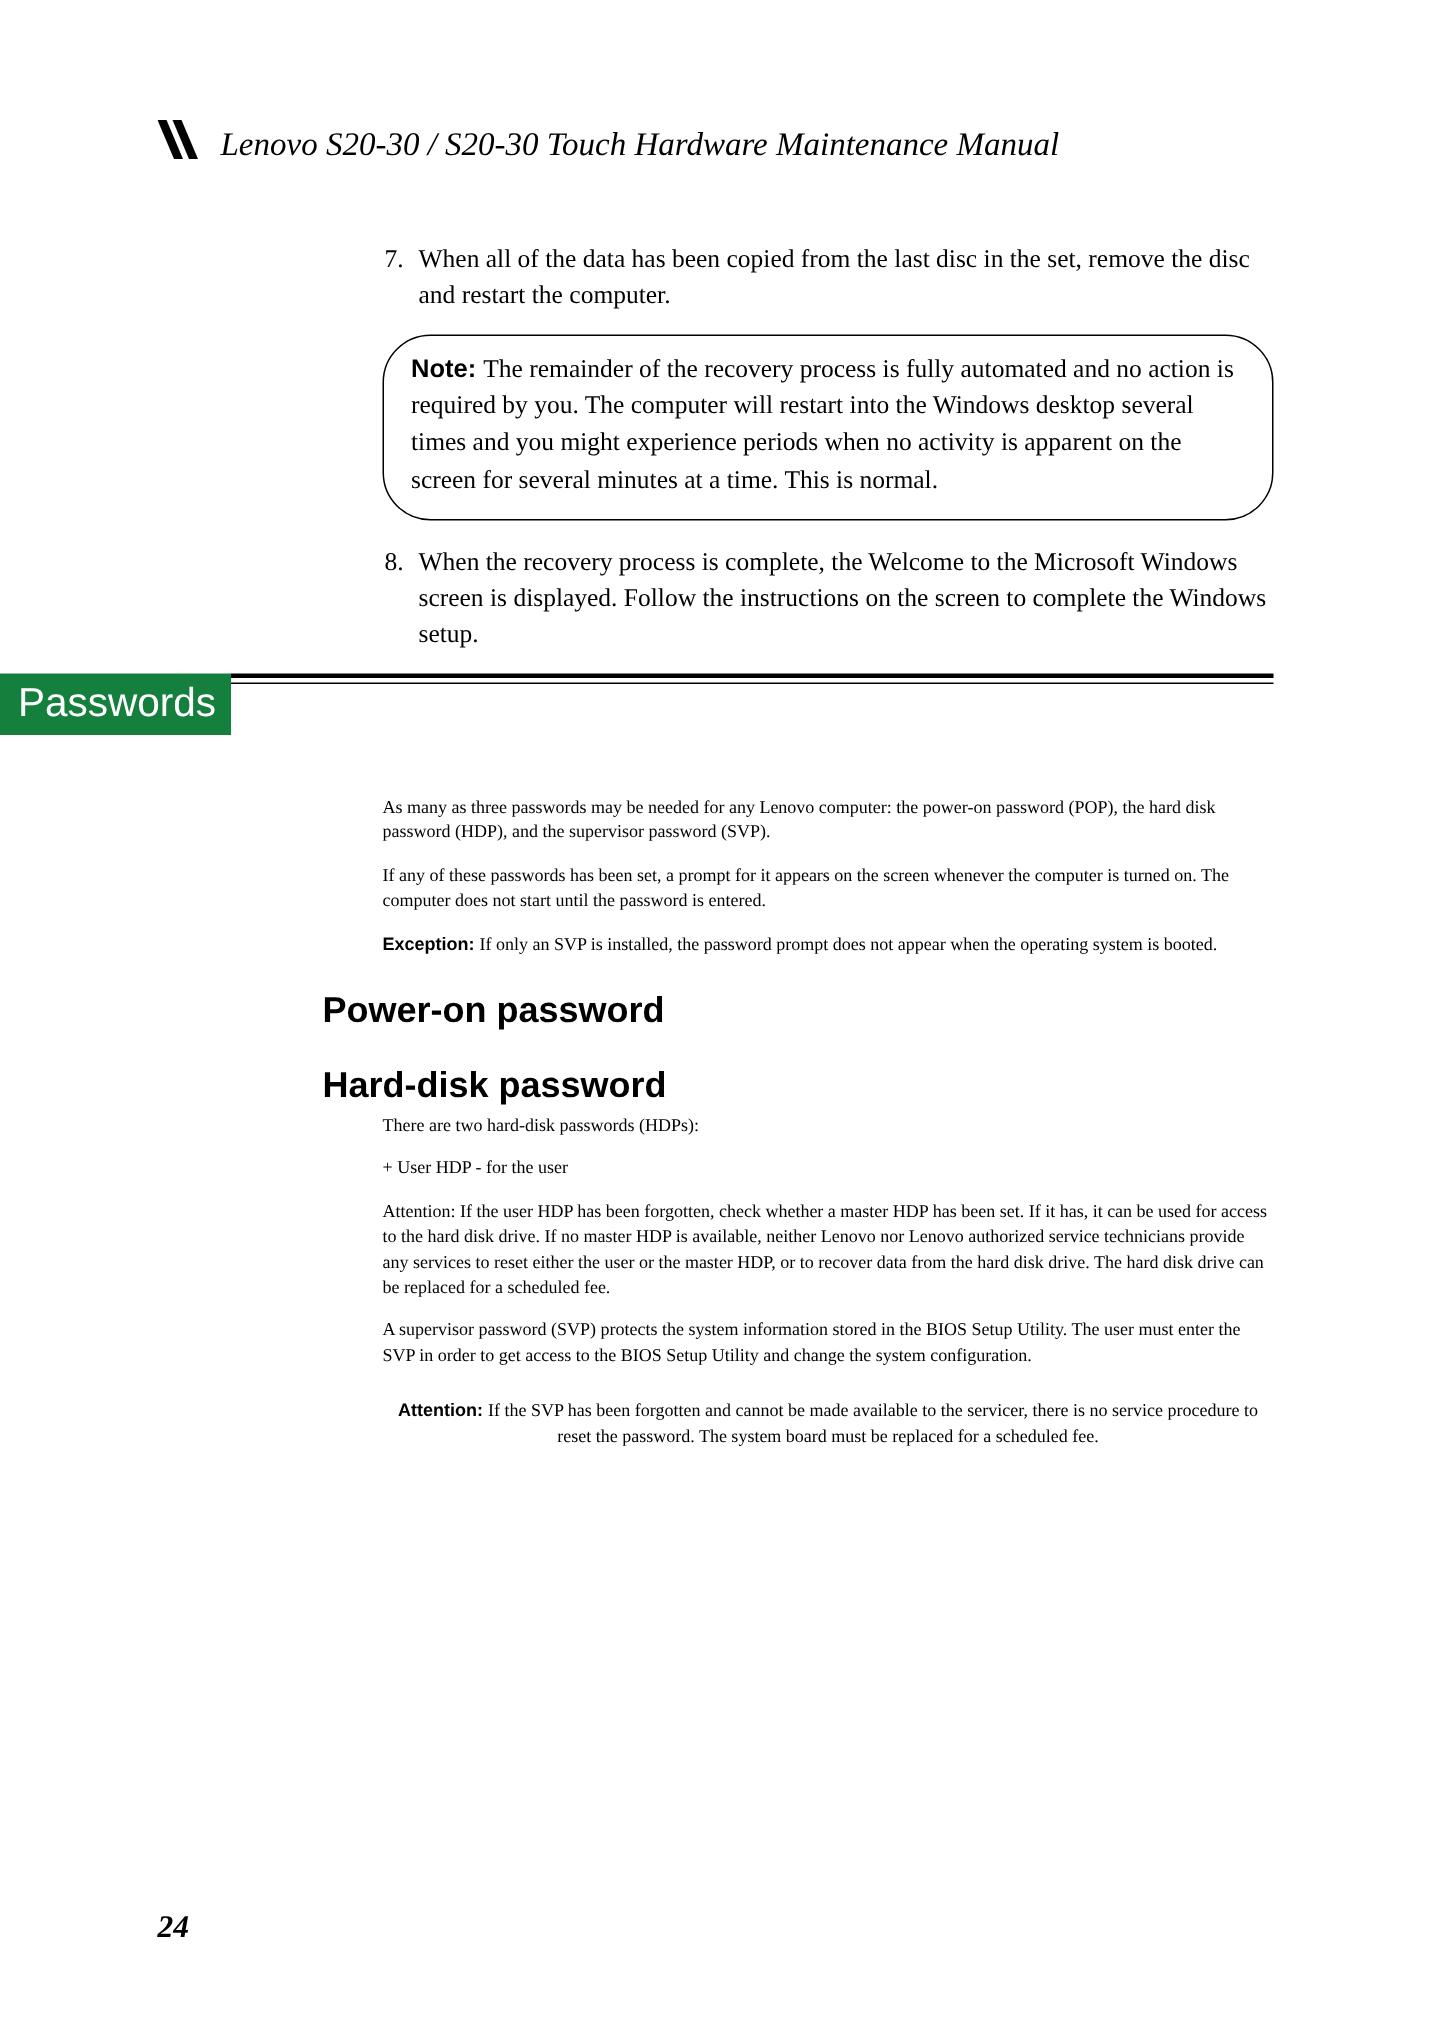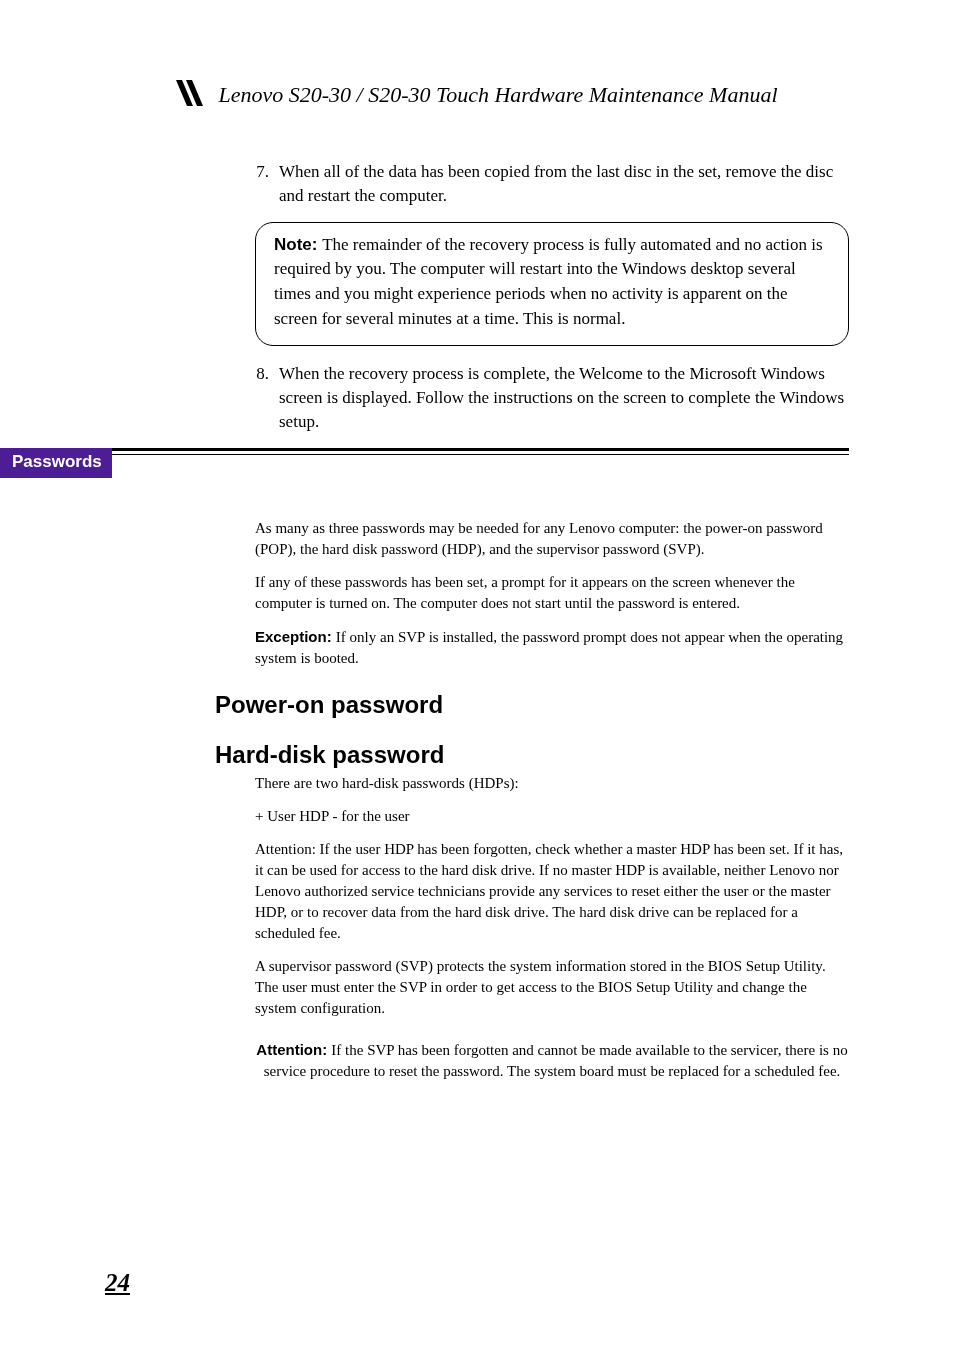--- a/index.html
+++ b/index.html
@@ -11,21 +11,20 @@
     color: #000;
     position: relative;
   }
   .page {
     padding: 80px 105px 0 105px;
   }
   .header-row {
     display: flex;
     align-items: center;
     margin-bottom: 50px;
-    justify-content: center;
   }
   .header-icon {
     flex: 0 0 auto;
     margin-right: 8px;
   }
   .header-title {
     font-style: italic;
     font-size: 22px;
   }
   .content-indent {
@@ -40,44 +39,44 @@
   .step-num {
     flex: 0 0 24px;
     text-align: right;
     padding-right: 10px;
   }
   .step-text {
     flex: 1;
   }
   .note-box {
     border: 1px solid #000;
-    border-radius: 18px;
+    border-radius: 32px;
     padding: 10px 18px 14px 18px;
     font-size: 17px;
     line-height: 1.45;
     margin: 6px 0 16px 0;
   }
   .section-bar {
     margin-left: -105px;
     margin-right: 0;
     display: flex;
     align-items: stretch;
     margin-top: 4px;
     margin-bottom: 40px;
   }
   .section-black {
-    background: #4c1d95;
+    background: #15803d;
     color: #fff;
     font-family: Arial, Helvetica, sans-serif;
-    font-weight: bold;
-    font-size: 17px;
+    font-weight: normal;
+    font-size: 27px;
     padding: 4px 10px 6px 12px;
   }
   .body-para {
-    font-size: 15px;
+    font-size: 12px;
     line-height: 1.4;
     margin-bottom: 12px;
   }
   .subhead {
     font-family: Arial, Helvetica, sans-serif;
     font-weight: bold;
     font-size: 24px;
     margin-top: 22px;
     margin-bottom: 4px;
     margin-left: 110px;
@@ -86,22 +85,21 @@
     font-family: Arial, Helvetica, sans-serif;
     font-weight: bold;
   }
   .page-num {
     position: absolute;
     bottom: 55px;
     left: 105px;
     font-family: "Palatino Linotype", Palatino, serif;
     font-style: italic;
     font-weight: bold;
-    font-size: 25px;
-    text-decoration: underline;
+    font-size: 21px;
   }
 </style>
 </head>
 <body>
 
 <div class="page">
 
   <div class="header-row">
     <span class="header-icon">
       <svg width="34" height="26" viewBox="0 0 34 26">

